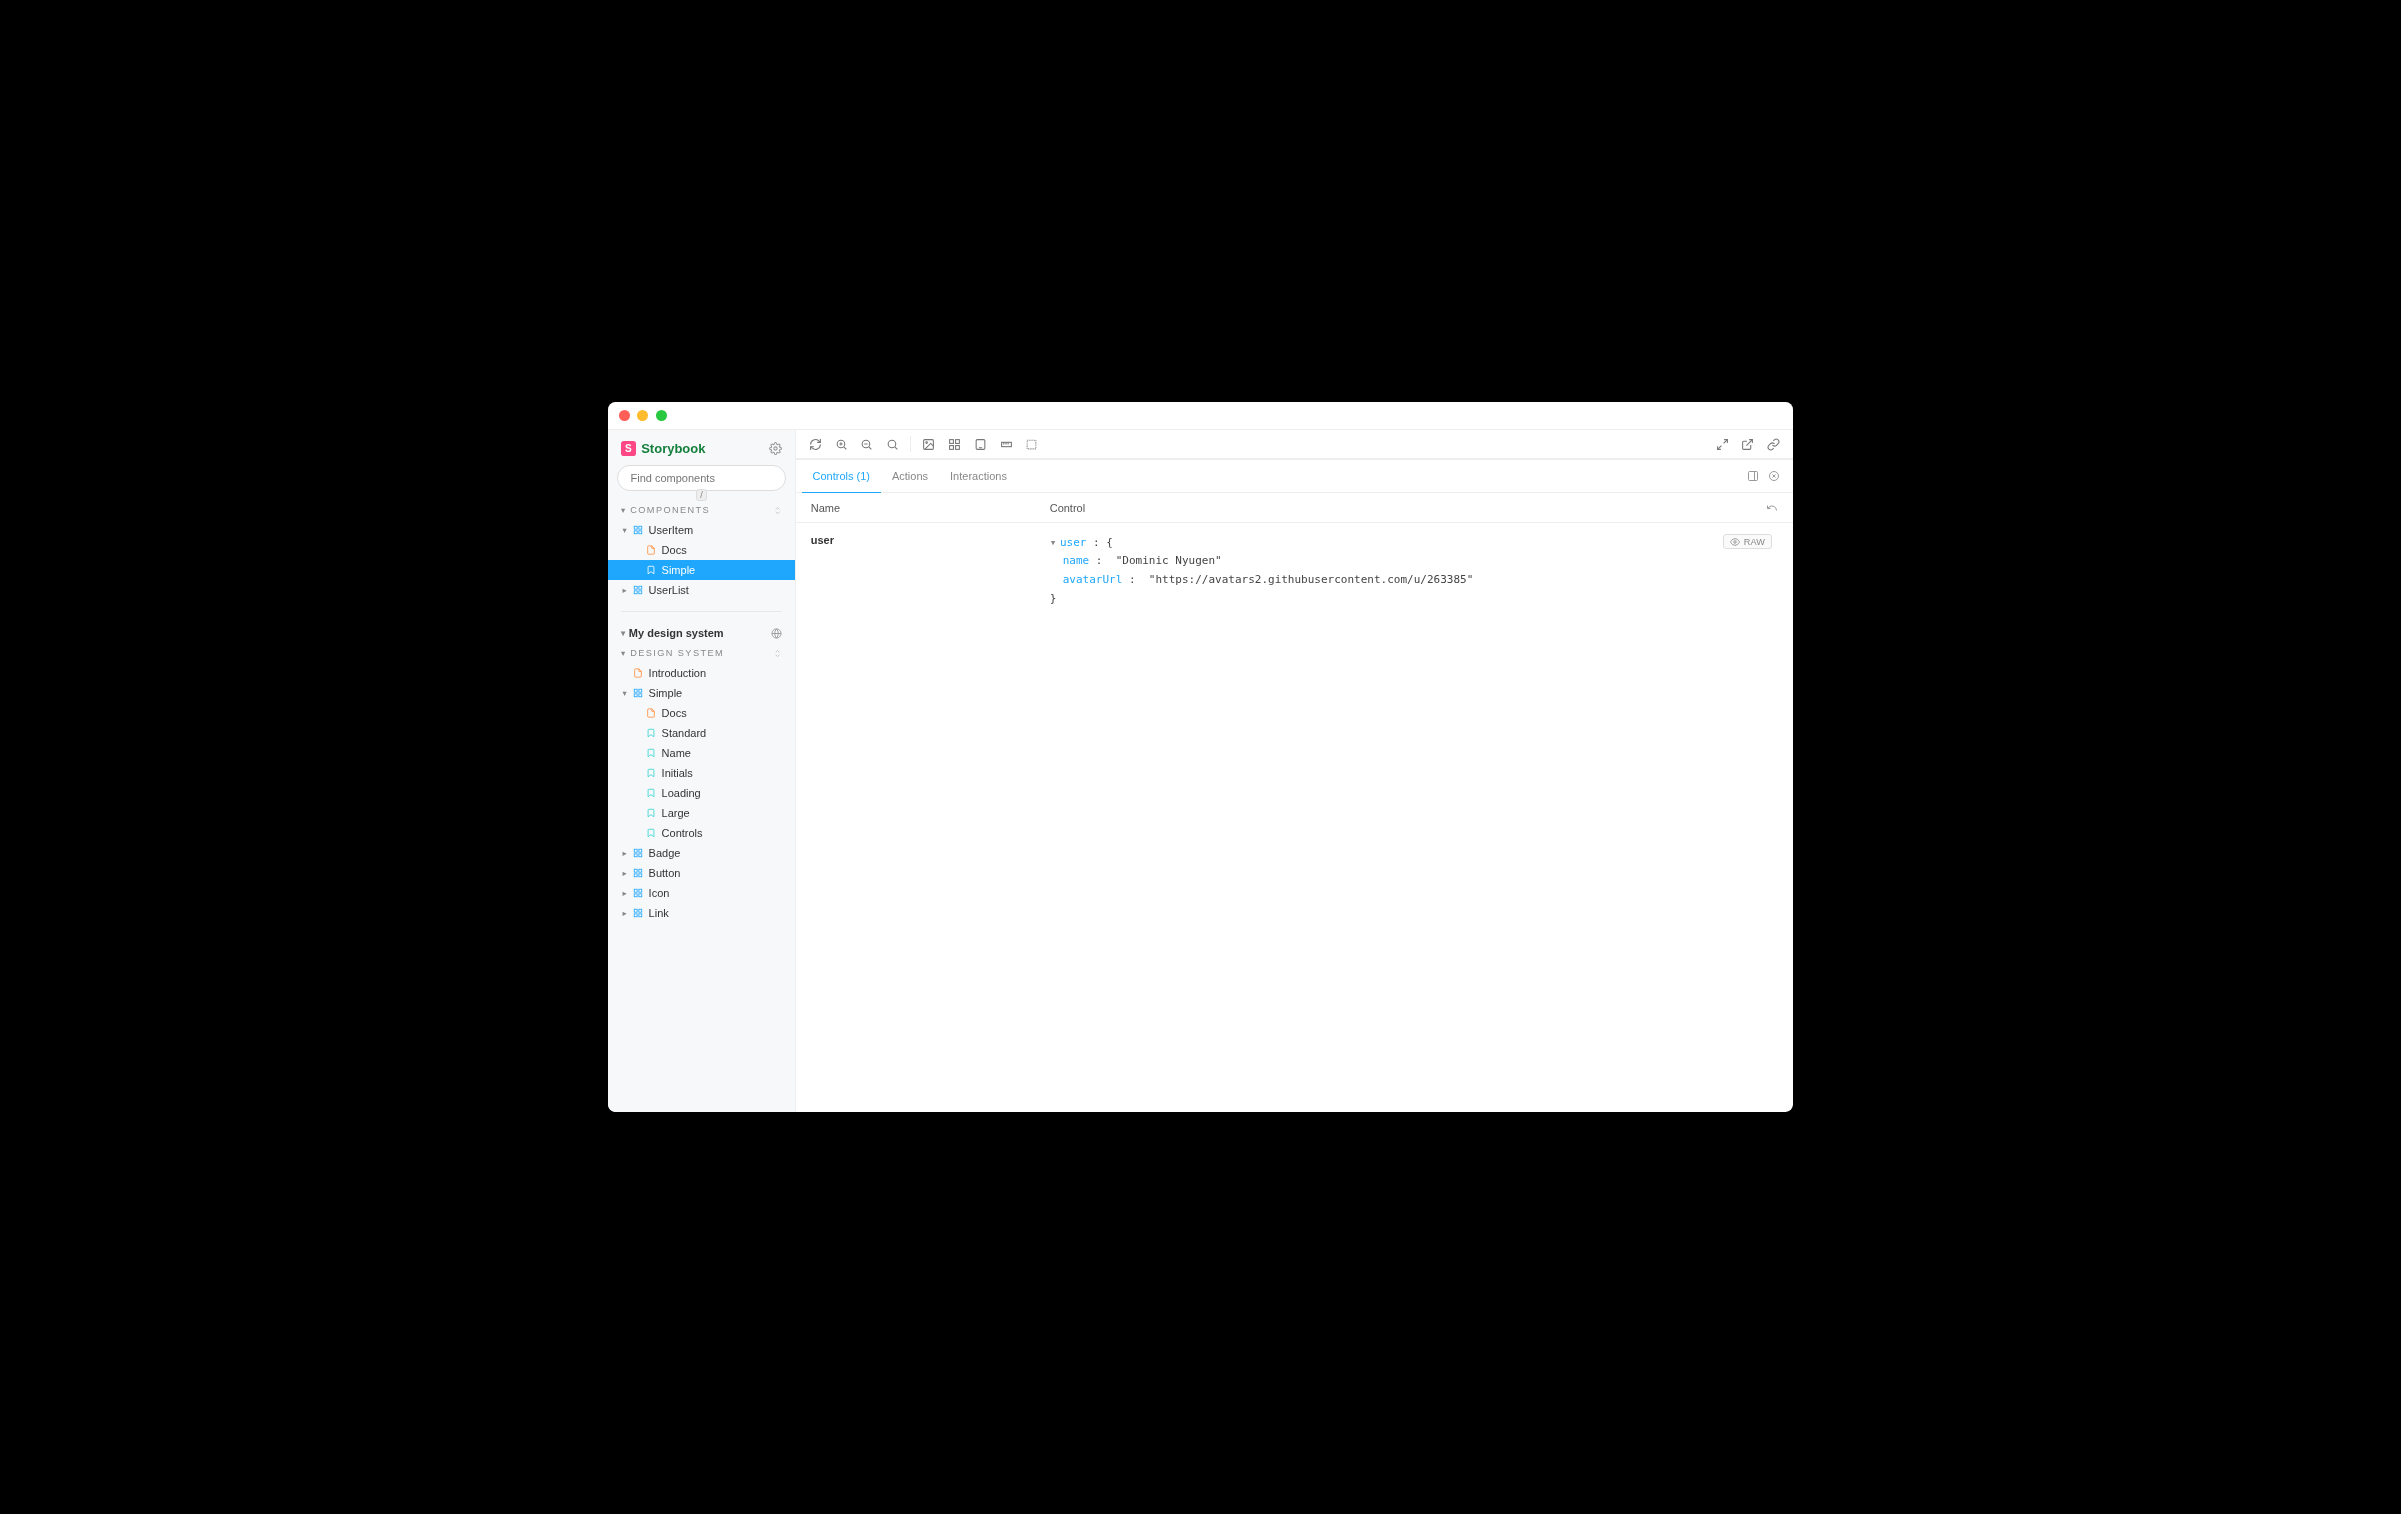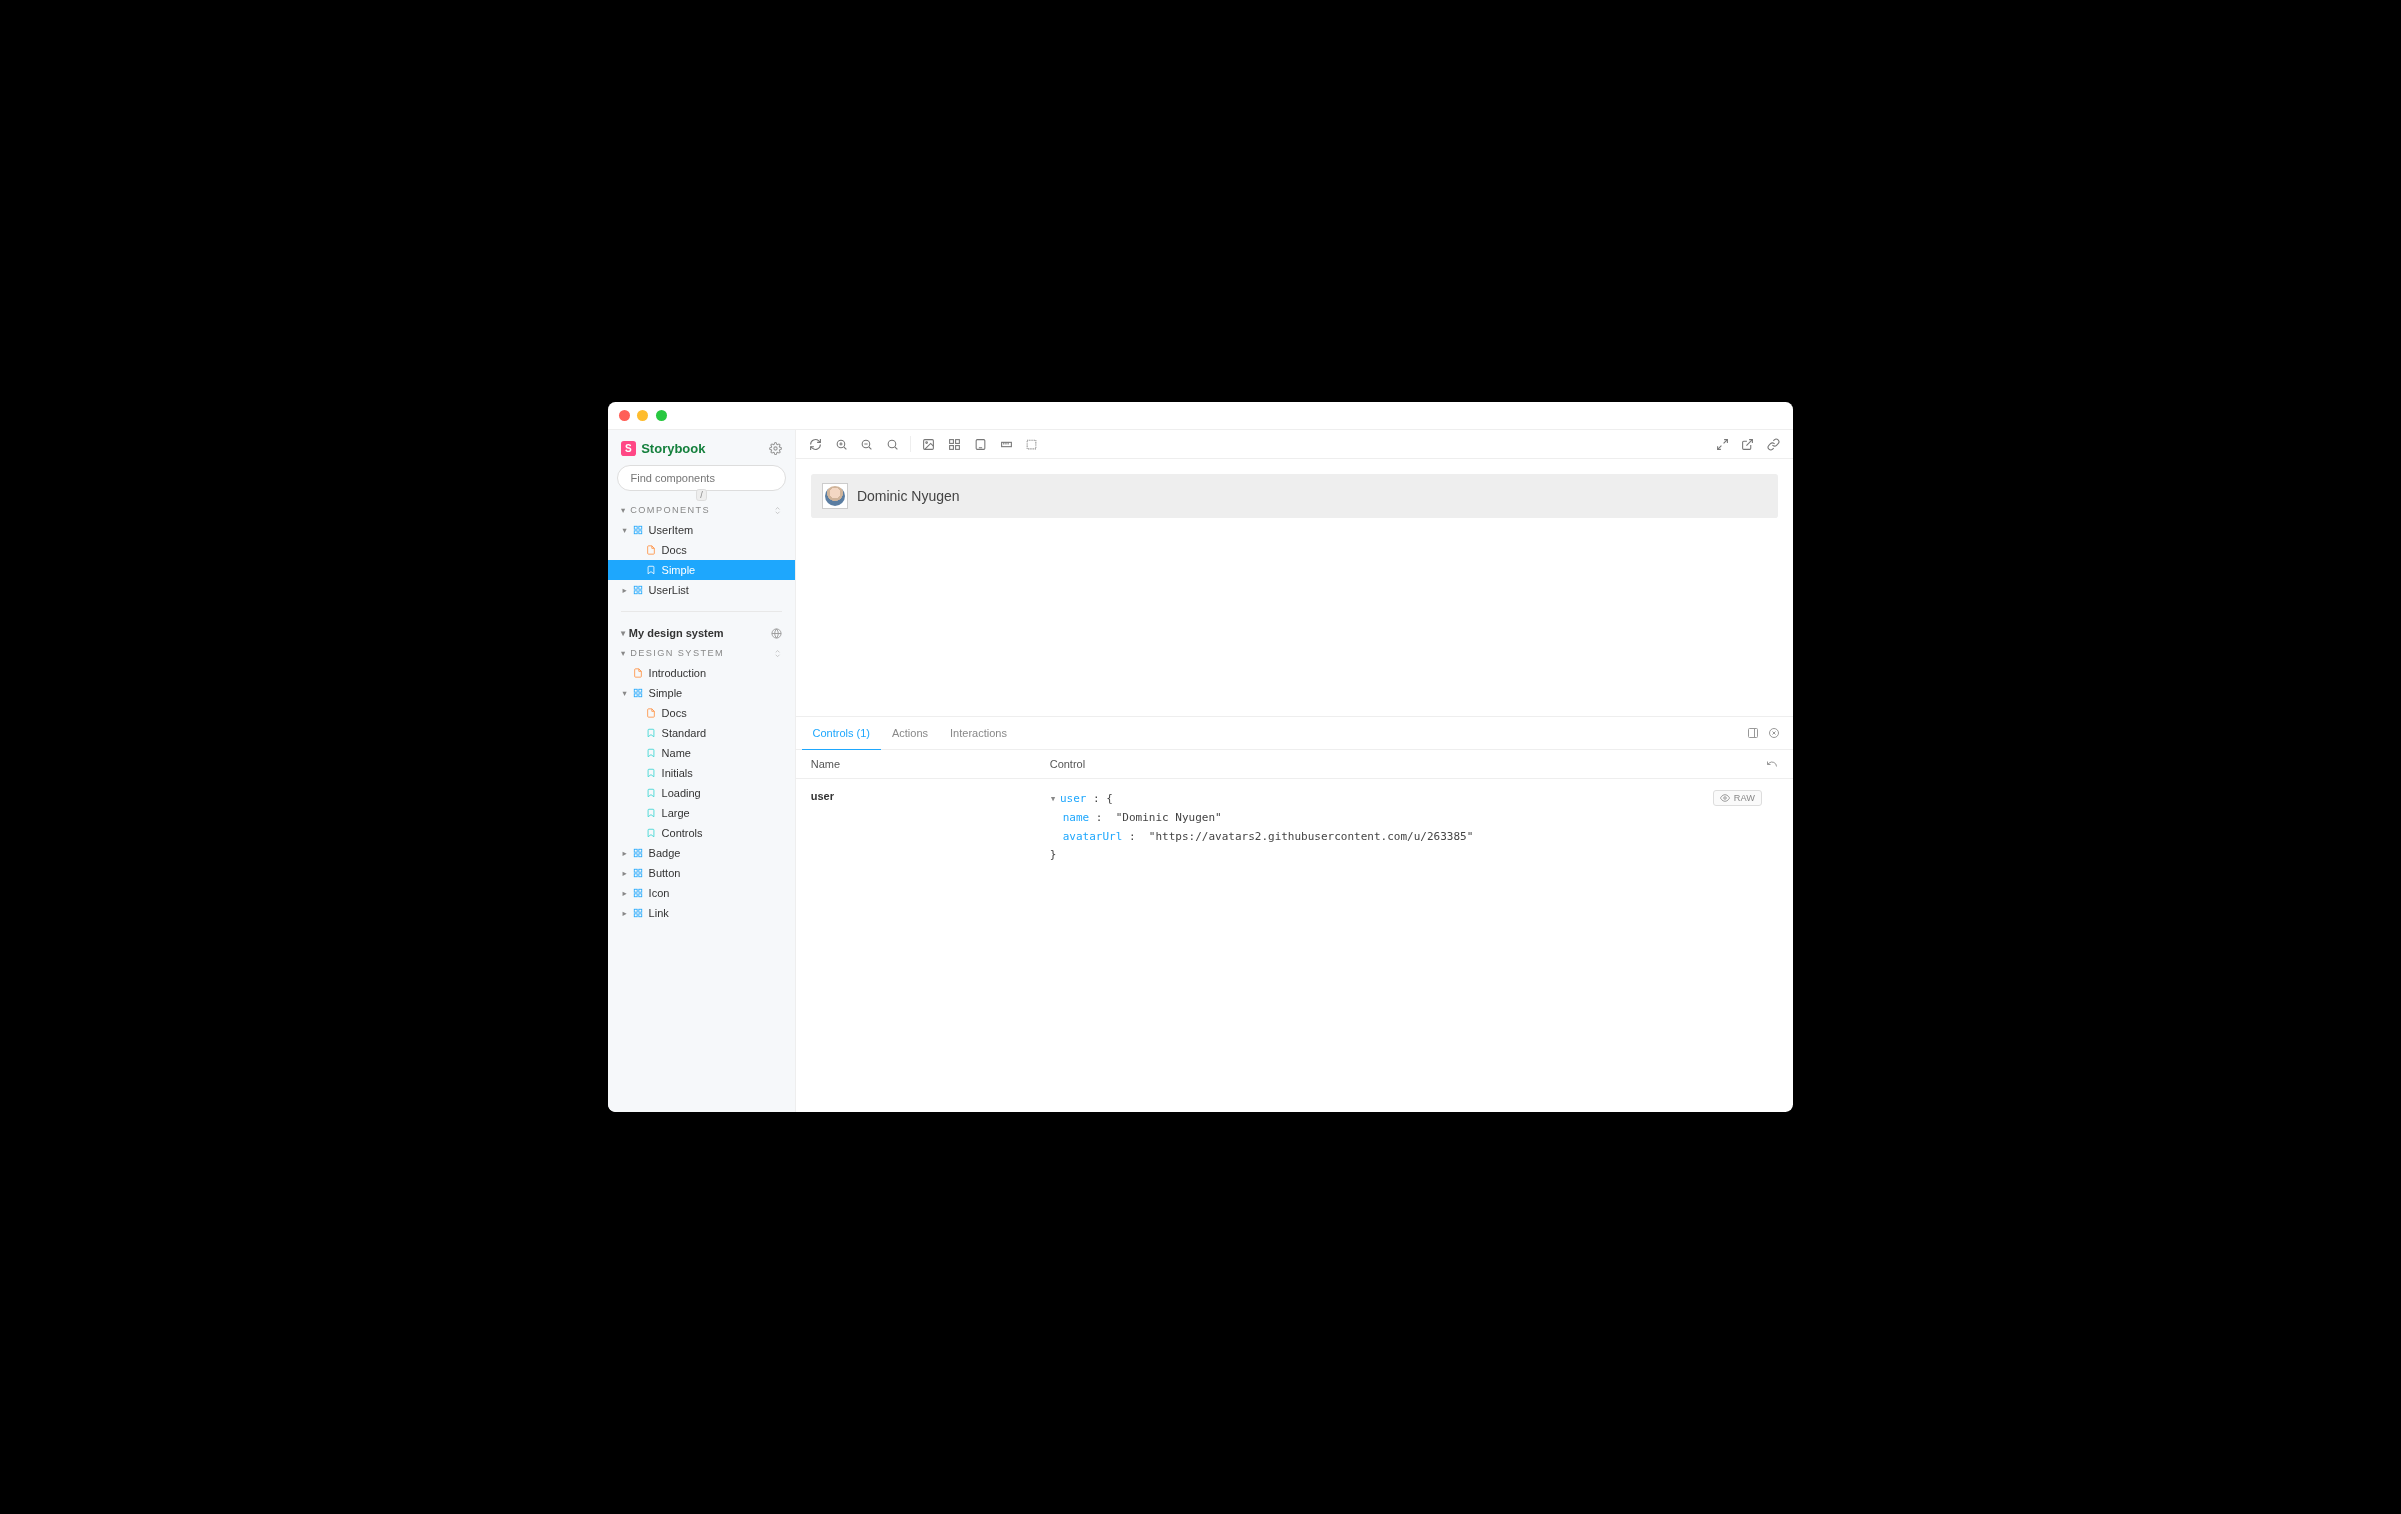--- a/index.html
+++ b/index.html
@@ -147,21 +147,21 @@
 .controls-body { flex:1; overflow:auto; padding:11px 14.7px; display:flex; font-size:11px; }
 .controls-body .col-name{width:239px; font-weight:700; color:#333;}
 .controls-body .col-control{flex:1; position:relative;}
 
 .json-view { font-family: Menlo, Consolas, monospace; font-size:11px; color:#444; line-height:1.7; }
 .json-caret{color:#888; margin-right:3.7px;}
 .json-key{ color:#1EA7FD; }
 .json-str{ color:#444; }
 .json-block{ padding-left:13px; }
 .raw-btn {
-  position:absolute; top:0; right:16px;
+  position:absolute; top:0; right:6px;
   border:0.9px solid #ddd; border-radius:3px; background:#fafafa;
   display:flex; gap:3.7px; padding:1.8px 6.4px; font-size:9.2px; color:#888;
 }
 
 svg { display:block; }
 </style>
 </head>
 <body>
 
 <div class="window">
@@ -492,28 +492,20 @@
             </svg>
           </span>
         <span class="tool-btn">
             <svg width="13" height="13" viewBox="0 0 24 24" fill="none" stroke="currentColor" stroke-width="2">
               <path d="M10 13a5 5 0 0 0 7.54.54l3-3a5 5 0 0 0-7.07-7.07l-1.72 1.71"></path>
               <path d="M14 11a5 5 0 0 0-7.54-.54l-3 3a5 5 0 0 0 7.07 7.07l1.71-1.71"></path>
             </svg>
           </span>
       </div>
 
-      <div class="canvas">
-        <div class="preview-card">
-          <div class="avatar">
-              <div class="avatar-inner"></div>
-            </div>
-          <div class="preview-name">Dominic Nyugen</div>
-        </div>
-      </div>
 
       <div class="addons">
         <div class="tabs">
           <div id="tabs-mount" style="display: flex;">
               <div class="tab active">Controls (1)</div>
               <div class="tab">Actions</div>
               <div class="tab">Interactions</div>
             </div>
           <div class="tabs-spacer"></div>
           <div class="tabs-icons">

